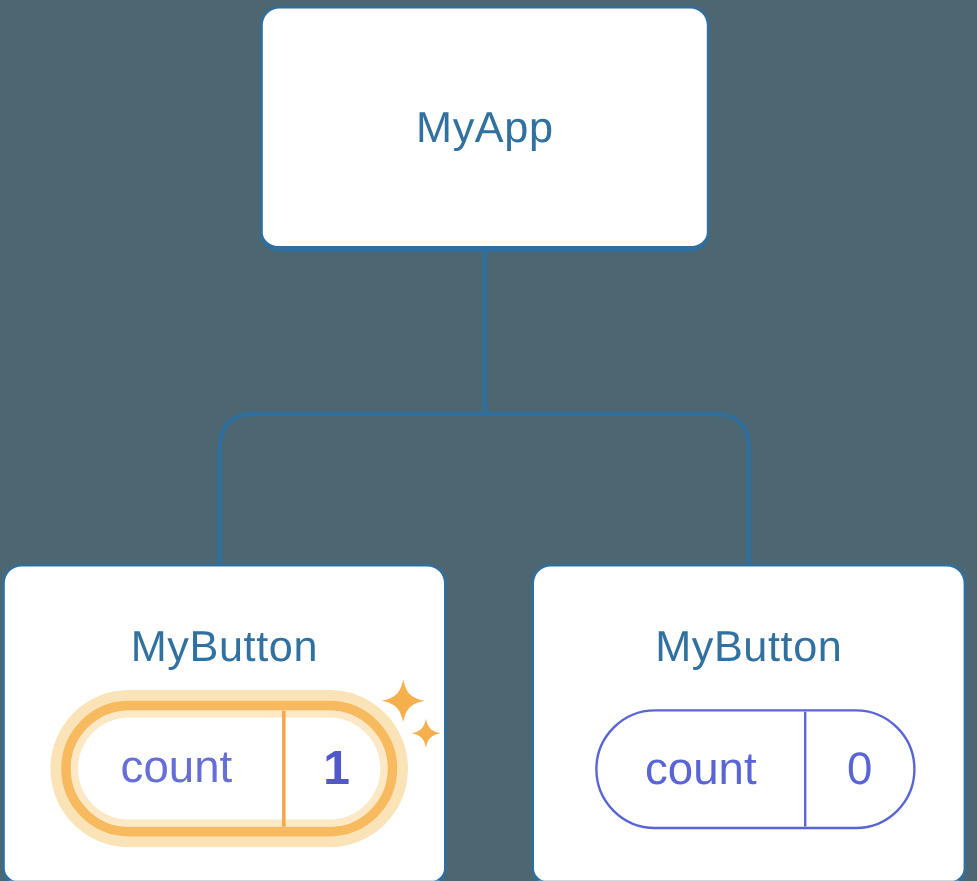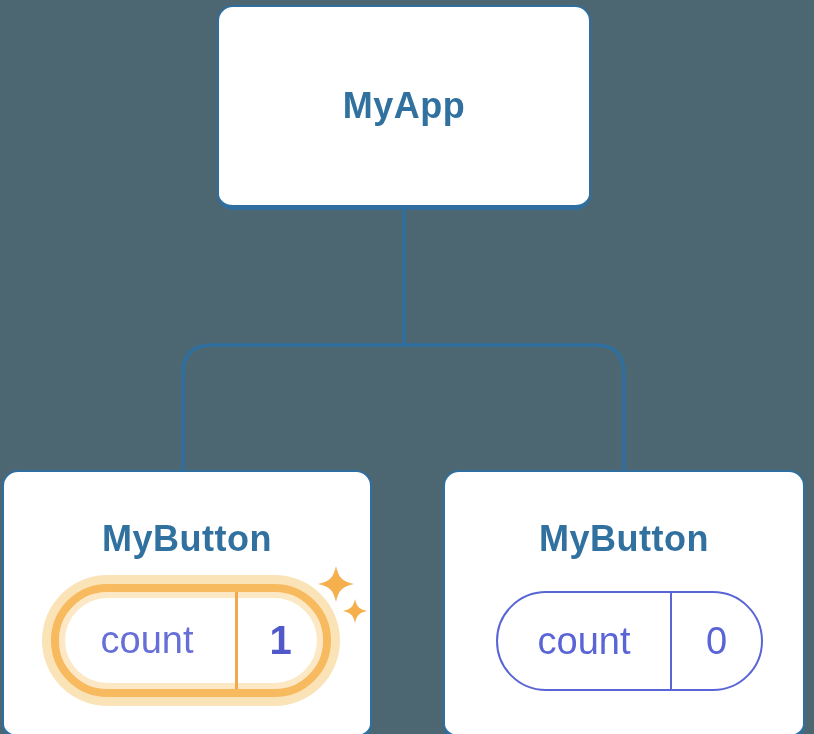--- a/index.html
+++ b/index.html
@@ -29,21 +29,21 @@
     background:#ffffff;
     border:2.5px solid var(--blue);
     border-bottom-width:5px;
     border-radius:16px;
   }
   .node-label{
     position:absolute;
     width:100%;
     text-align:center;
     font-size:36px;
-    font-weight:700;
+    font-weight:400;
     letter-spacing:0.5px;
     color:var(--blue-text);
   }
 
   #root-card{left:217px;top:5px;width:374px;height:205px;display:flex;align-items:center;justify-content:center;}
   #root-card .node-label{position:static;}
 
   #edges{position:absolute;left:0;top:0;width:814px;height:734px;pointer-events:none;}
 
   #child-left{left:2px;top:470px;width:370px;height:270px;}

